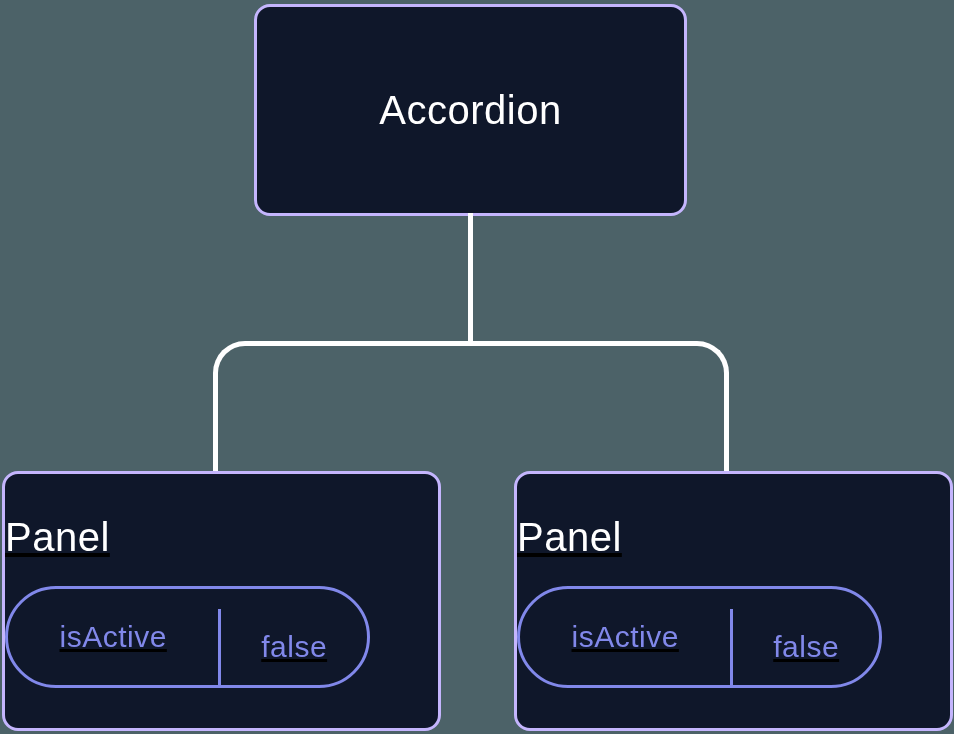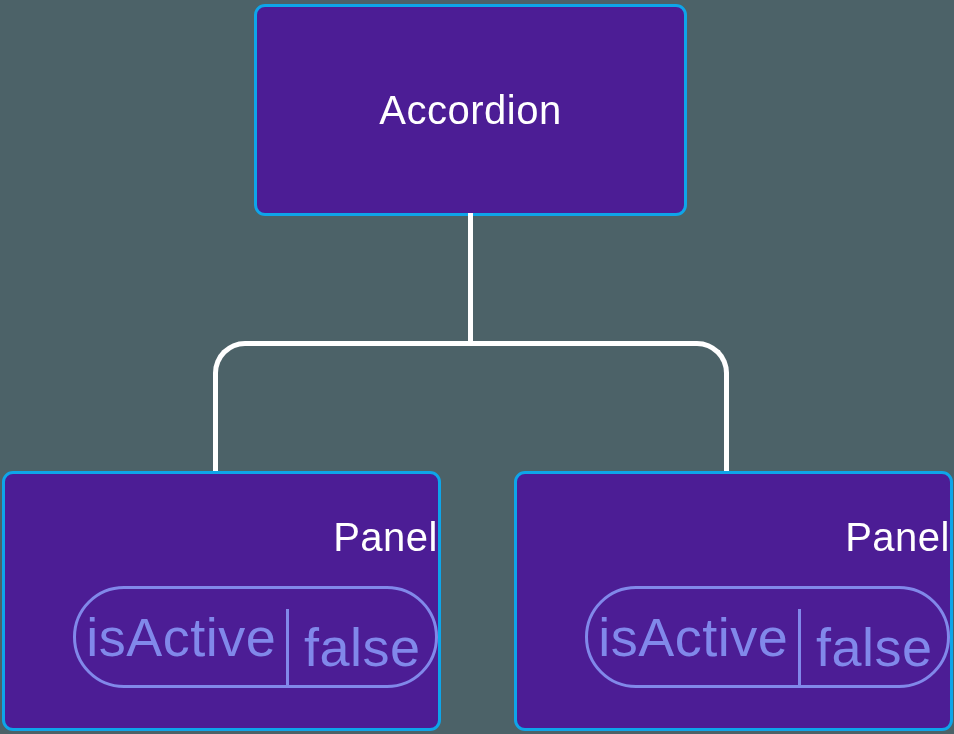--- a/index.html
+++ b/index.html
@@ -10,23 +10,23 @@
     position: relative;
     width: 954px;
     height: 734px;
     background: #4C6268;
     overflow: hidden;
     font-family: "Liberation Sans", sans-serif;
   }
   .node {
     position: absolute;
     box-sizing: border-box;
-    background: #4c1d95;
-    border: 3px solid #0ea5e9;
-    border-radius: 11px;
+    background: #0f172a;
+    border: 3px solid #c4b5fd;
+    border-radius: 16px;
   }
   .root-node {
     left: 254px;
     top: 4px;
     width: 433px;
     height: 212px;
     display: flex;
     align-items: center;
     justify-content: center;
   }
@@ -55,38 +55,39 @@
     border-bottom: none;
     border-radius: 32px 32px 0 0;
     background: transparent;
   }
   .panel-node {
     top: 471px;
     width: 439px;
     height: 260px;
     display: flex;
     flex-direction: column;
-    align-items: flex-end;
+    align-items: flex-start;
+    text-decoration: underline;
   }
   .panel-left  { left: 2px; }
   .panel-right { left: 514px; }
   .panel-node .node-title {
     margin-top: 40px;
     line-height: 46px;
   }
   .state-pill {
     margin-top: 26px;
     box-sizing: border-box;
     width: 365px;
     height: 102px;
     border: 3px solid #8188EA;
     border-radius: 60px;
     display: flex;
     color: #8188EA;
-    font-size: 54px;
+    font-size: 30px;
     letter-spacing: 0.5px;
   }
   .pill-cell {
     display: flex;
     align-items: center;
     justify-content: center;
   }
   .pill-cell.name {
     width: 58.6%;
   }

